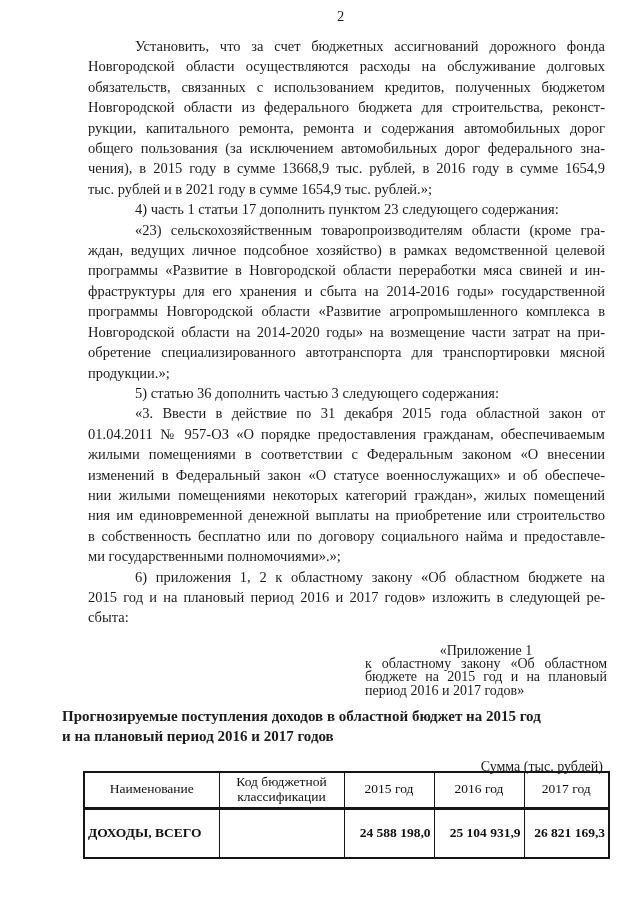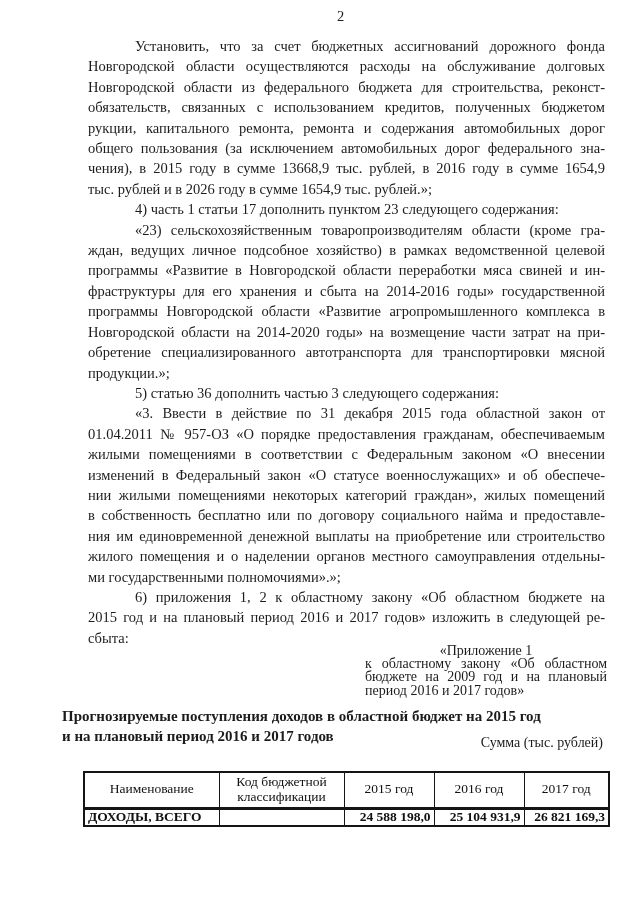--- a/index.html
+++ b/index.html
@@ -47,21 +47,21 @@
     top: 707px;
     left: 62px;
     width: 517px;
     text-align: left;
     font-weight: bold;
     font-size: 15px;
     line-height: 19.5px;
   }
   .unit-label {
     position: absolute;
-    top: 735px;
+    top: 759px;
     left: 88px;
     width: 515px;
     text-align: right;
     font-size: 14px;
   }
   table.budget {
     position: absolute;
     top: 771px;
     left: 83px;
     width: 525px;
@@ -74,72 +74,71 @@
   table.budget { border: 2px solid #151515; }
   table.budget th {
     font-weight: normal;
     text-align: center;
     vertical-align: middle;
     padding: 2px 16px;
     height: 29px;
     line-height: 1.1;
     border-bottom: 3px solid #151515;
   }
-  table.budget td { padding: 0 3px; line-height: 1.1; }
+  table.budget td { padding: 16px 3px; line-height: 1.1; }
   tr.r1 td { height: 15px; border-bottom: 2px solid #151515; }
   tr.r2 td { height: 29px; vertical-align: bottom; padding-bottom: 2px; }
   td.name { text-align: left; font-weight: bold; }
   td.code { text-align: left; font-weight: bold; padding-left: 5px; }
   td.num  { text-align: right; font-weight: bold; padding-right: 4px; margin-left: 20px; }
   tr.r2 td.name { line-height: 1.15; }
 </style>
 </head>
 <body>
 
 <div class="page">
 
   <div class="page-number">2</div>
 
   <div class="body-text">
     <div class="line j indent">Установить, что за счет бюджетных ассигнований дорожного фонда</div>
     <div class="line j">Новгородской области осуществляются расходы на обслуживание долговых</div>
+    <div class="line j">обязательств, связанных с использованием кредитов, полученных бюджетом</div>
     <div class="line j">Новгородской области из федерального бюджета для строительства, реконст-</div>
-    <div class="line j">обязательств, связанных с использованием кредитов, полученных бюджетом</div>
     <div class="line j">рукции, капитального ремонта, ремонта и содержания автомобильных дорог</div>
     <div class="line j">общего пользования (за исключением автомобильных дорог федерального зна-</div>
     <div class="line j">чения), в 2015 году в сумме 13668,9 тыс. рублей, в 2016 году в сумме 1654,9</div>
-    <div class="line">тыс. рублей и в 2026 году в сумме 1654,9 тыс. рублей.»;</div>
+    <div class="line">тыс. рублей и в 2021 году в сумме 1654,9 тыс. рублей.»;</div>
     <div class="line indent">4) часть 1 статьи 17 дополнить пунктом 23 следующего содержания:</div>
     <div class="line j indent">«23) сельскохозяйственным товаропроизводителям области (кроме гра-</div>
     <div class="line j">ждан, ведущих личное подсобное хозяйство) в рамках ведомственной целевой</div>
     <div class="line j">программы «Развитие в Новгородской области переработки мяса свиней и ин-</div>
     <div class="line j">фраструктуры для его хранения и сбыта на 2014-2016 годы» государственной</div>
     <div class="line j">программы Новгородской области «Развитие агропромышленного комплекса в</div>
     <div class="line j">Новгородской области на 2014-2020 годы» на возмещение части затрат на при-</div>
     <div class="line j">обретение специализированного автотранспорта для транспортировки мясной</div>
     <div class="line">продукции.»;</div>
     <div class="line indent">5) статью 36 дополнить частью 3 следующего содержания:</div>
     <div class="line j indent">«3. Ввести в действие по 31 декабря 2015 года областной закон от</div>
     <div class="line j">01.04.2011 № 957-ОЗ «О порядке предоставления гражданам, обеспечиваемым</div>
     <div class="line j">жилыми помещениями в соответствии с Федеральным законом «О внесении</div>
     <div class="line j">изменений в Федеральный закон «О статусе военнослужащих» и об обеспече-</div>
     <div class="line j">нии жилыми помещениями некоторых категорий граждан», жилых помещений</div>
+    <div class="line j">ния им единовременной денежной выплаты на приобретение или строительство</div>
     <div class="line j">в собственность бесплатно или по договору социального найма и предоставле-</div>
-    <div class="line j">ния им единовременной денежной выплаты на приобретение или строительство</div>
-    <div class="line j">жилого помещения и о наделении органов местного самоуправления отдельны-</div>
     <div class="line">ми государственными полномочиями».»;</div>
     <div class="line j indent">6) приложения 1, 2 к областному закону «Об областном бюджете на</div>
     <div class="line j">2015 год и на плановый период 2016 и 2017 годов» изложить в следующей ре-</div>
     <div class="line">сбыта:</div>
   </div>
 
   <div class="appendix">
     <div class="ap-line center">«Приложение 1</div>
     <div class="ap-line j">к областному закону «Об областном</div>
-    <div class="ap-line j">бюджете на 2009 год и на плановый</div>
+    <div class="ap-line j">бюджете на 2015 год и на плановый</div>
     <div class="ap-line">период 2016 и 2017 годов»</div>
   </div>
 
   <div class="table-title">
     <div>Прогнозируемые поступления доходов в областной бюджет на 2015 год</div>
     <div>и на плановый период 2016 и 2017 годов</div>
   </div>
 
   <div class="unit-label">Сумма (тыс. рублей)</div>
 

